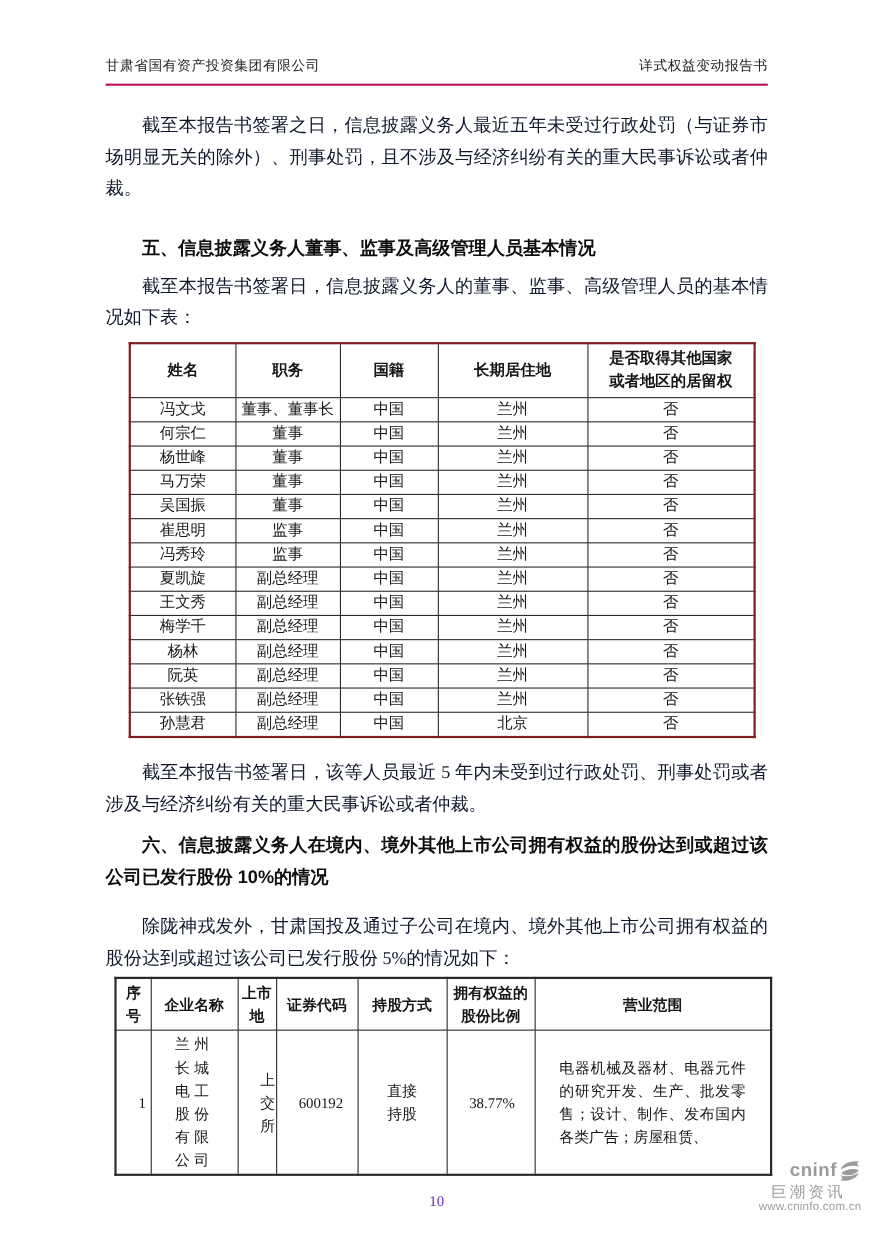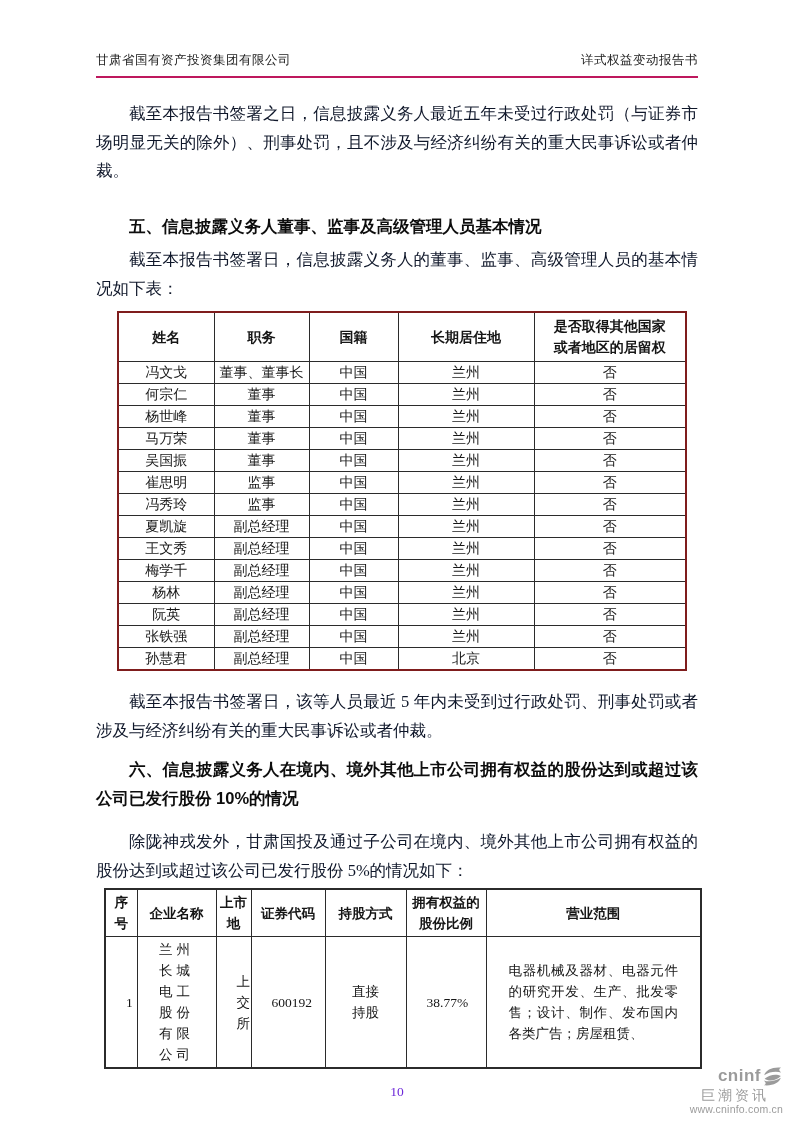--- a/index.html
+++ b/index.html
@@ -51,21 +51,21 @@
   .p4 { margin-top:16px; }
   
   .holdings { width:596px; margin:3px 0 0 8px; border:2px solid #2b2b2b; font-size:13.5px; }
   .holdings th { font-weight:bold; line-height:21px; padding:2px 1px; height:46px; }
   .holdings td { line-height:21px; padding:2px 20px; }
   .holdings tbody td:nth-child(2) { letter-spacing:4px; }
   .holdings tbody td:last-child { text-align:justify; padding:2px 22px; }
   .page-number { margin-top:15px; text-align:center; font-size:13.5px; color:#6d28d9; }
   
   .cninfo {
-    position:absolute; right:10px; bottom:6px;
+    position:absolute; right:10px; bottom:18px;
     width:120px; text-align:right; color:#9b9b9b;
     font-family:"Liberation Sans","DejaVu Sans",sans-serif;
     line-height:1.1;
   }
   .cninfo .brand-row { display:flex; justify-content:flex-end; align-items:center; gap:1px; }
   .cninfo .wordmark { font-size:17px; font-weight:bold; letter-spacing:0.5px; }
   .cninfo .swirl { width:21px; height:21px; }
   .cninfo .sub { font-size:14px; letter-spacing:3px; margin:1px 14px 1px 0; }
   .cninfo .url { font-size:10.5px; letter-spacing:0.2px; }
 </style>

